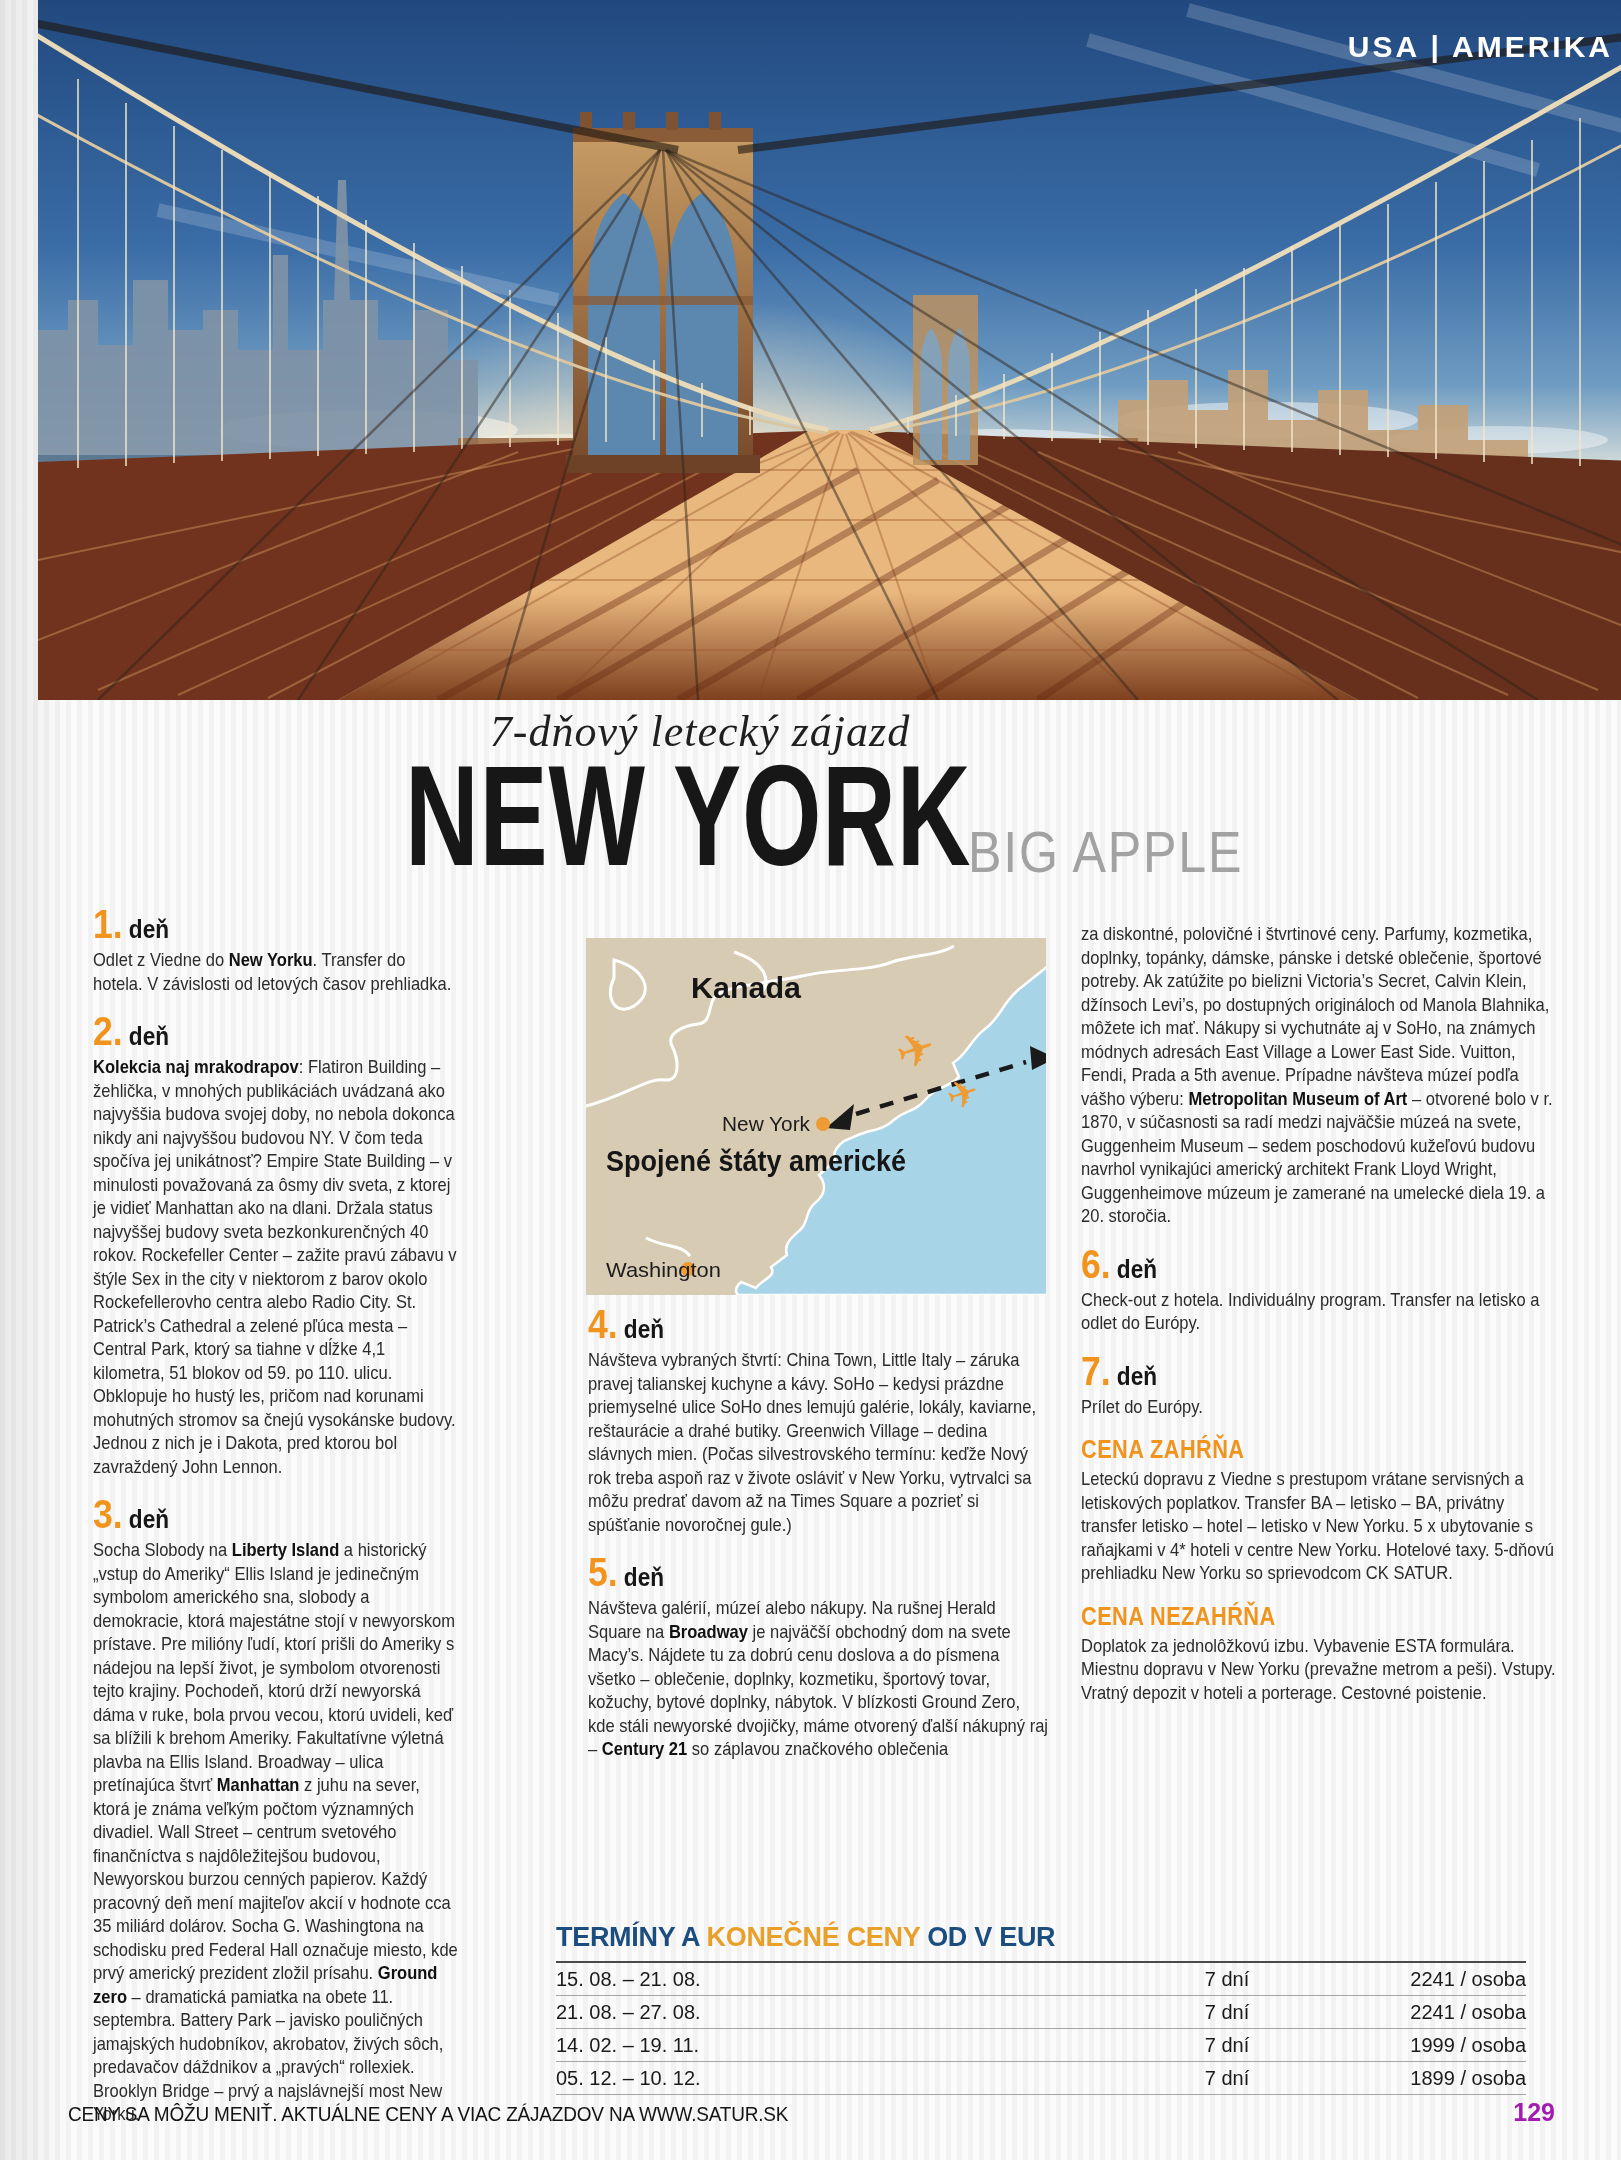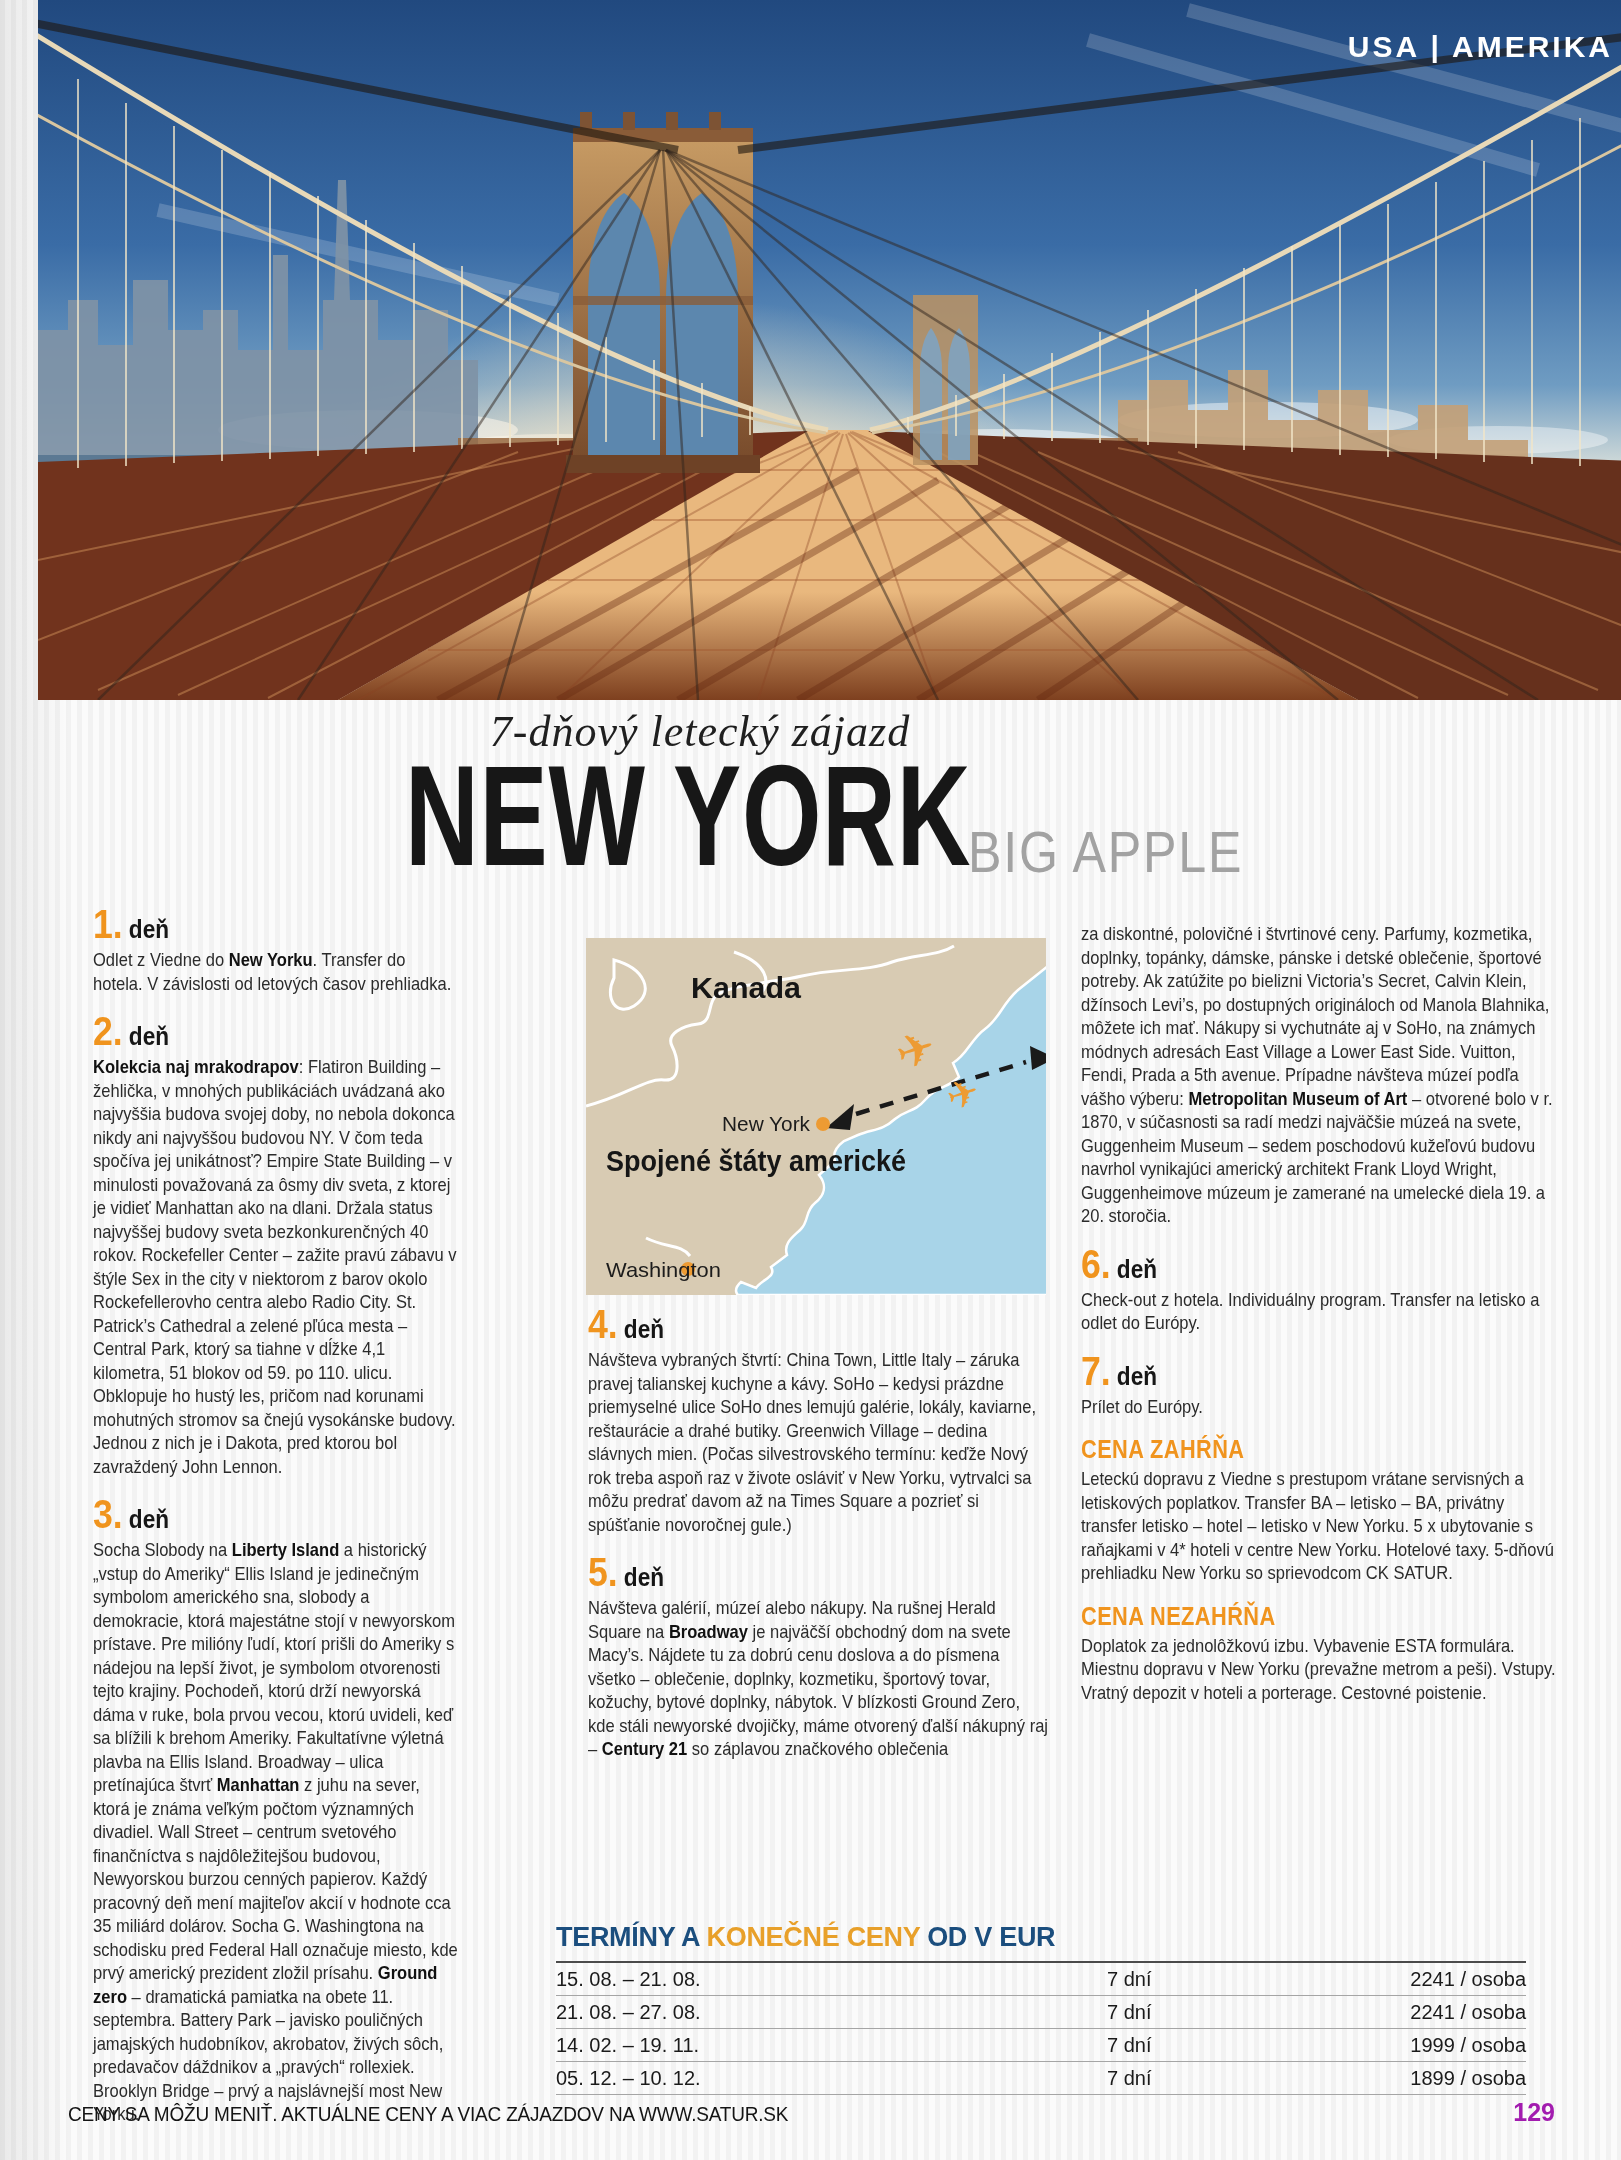--- a/index.html
+++ b/index.html
@@ -57,21 +57,21 @@
   
   .map{position:absolute;left:586px;top:938px;width:460px;height:357px;}
 
   
   .price-table{position:absolute;left:556px;top:1922px;width:970px;}
   .pt-title{font-size:27px;font-weight:bold;letter-spacing:-0.3px;padding-bottom:8px;border-bottom:2px solid #4a4a4a;}
   .pt-navy{color:#1B4E7E;}
   .pt-orange{color:#E8A02A;}
   .pt-row{display:flex;align-items:center;height:32px;border-bottom:1px solid #a5a5a5;font-size:20px;color:#1a1a1a;gap:41px;}
   .pt-dates{width:510px;}
-  .pt-dur{width:240px;}
+  .pt-dur{width:240px;text-align:center;}
   .pt-price{flex:1;text-align:right;font-weight:normal;}
 
   
   .footer-note{
     position:absolute;left:68px;top:2103px;font-size:20px;color:#141414;
     letter-spacing:-0.2px;transform:scaleX(0.95);transform-origin:left top;
   }
   .page-num{position:absolute;left:1480px;top:2098px;width:75px;text-align:right;font-size:25px;font-weight:bold;color:#a21caf;}
 </style>
 </head>

